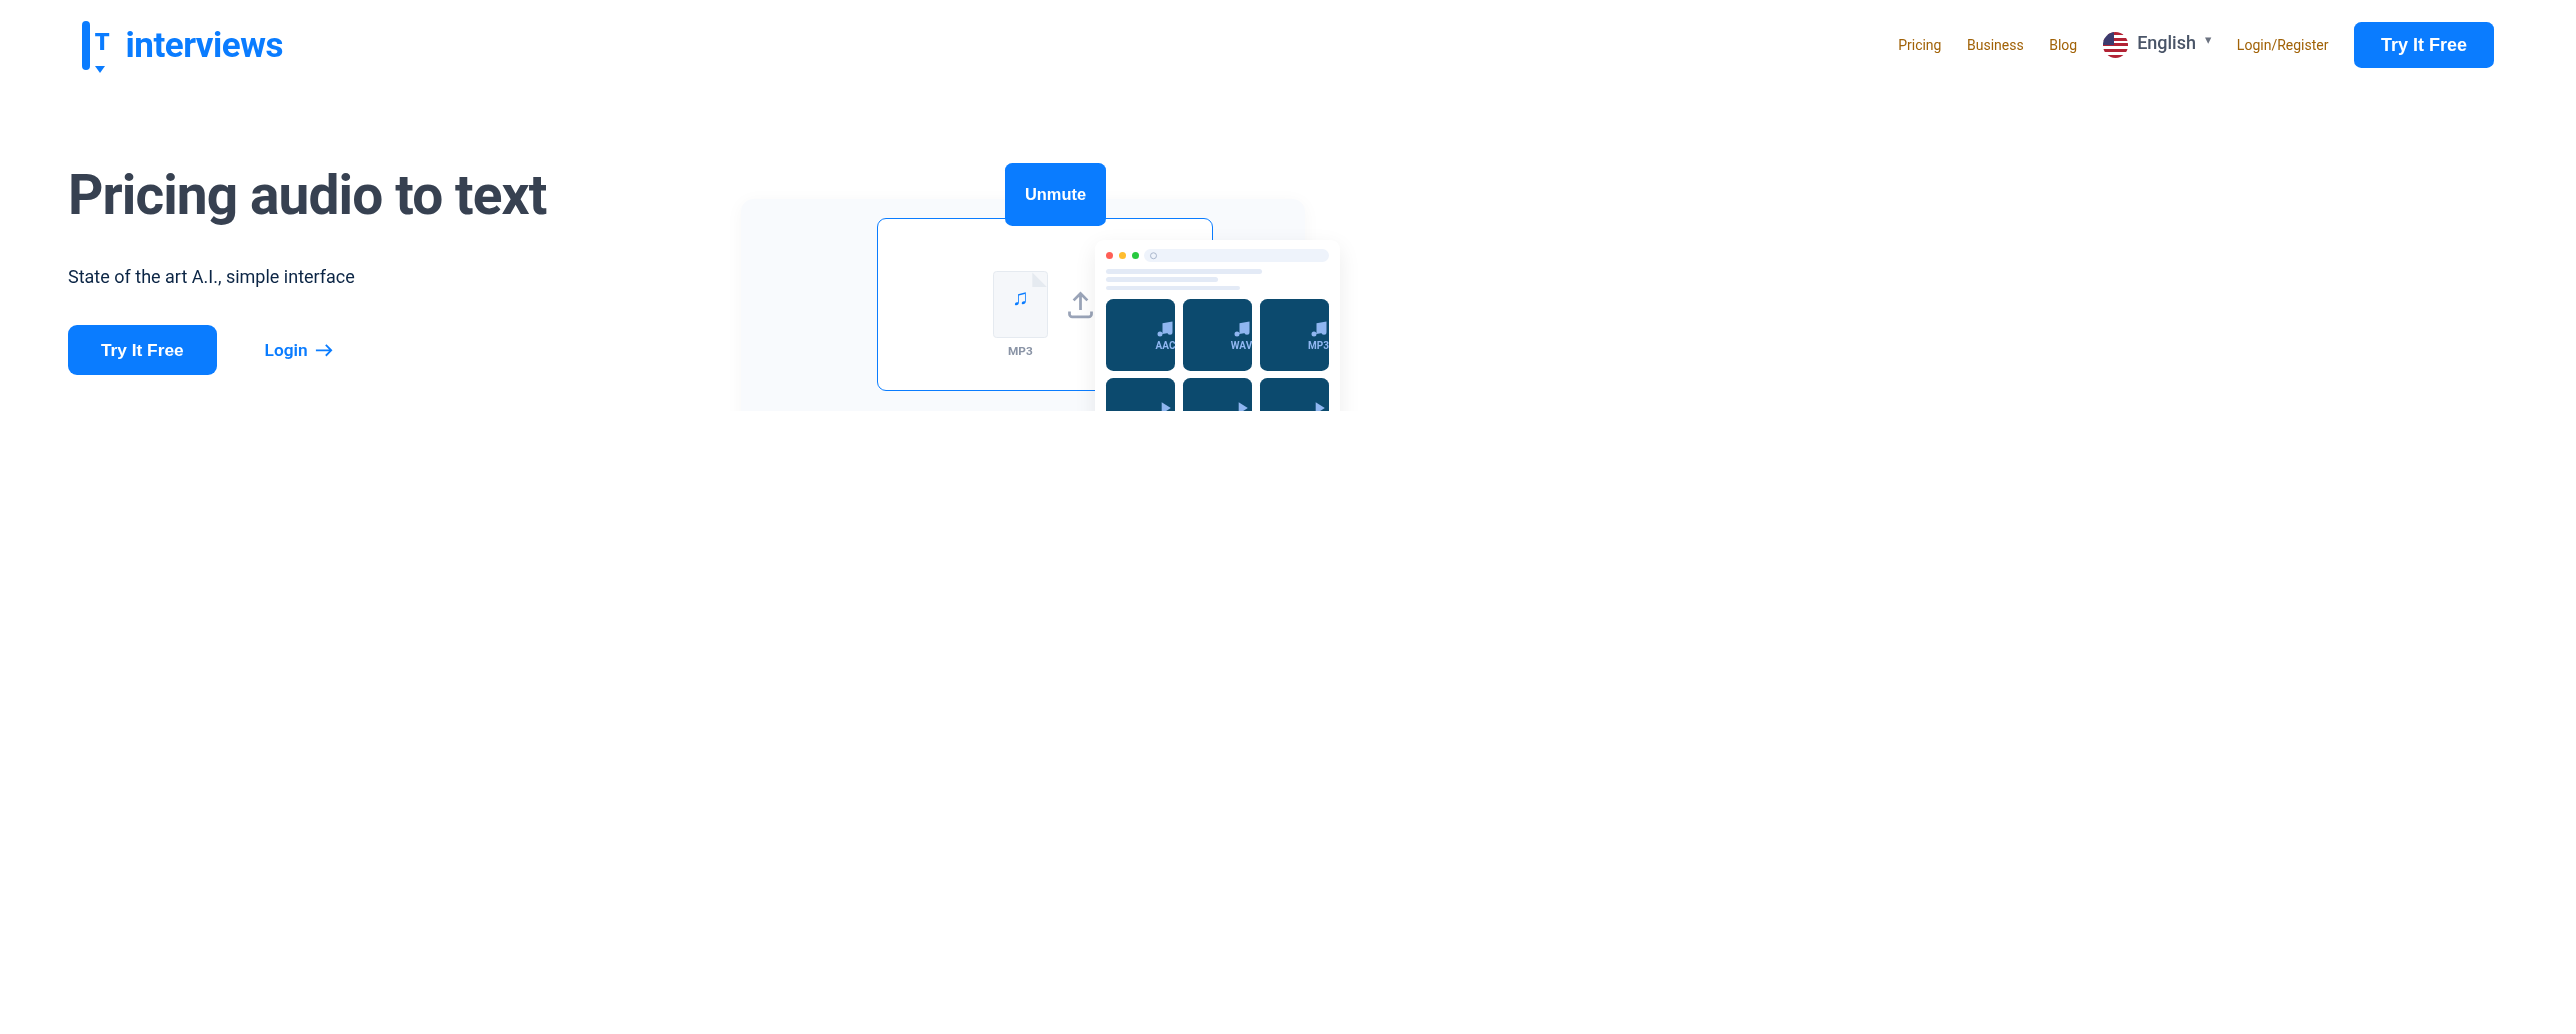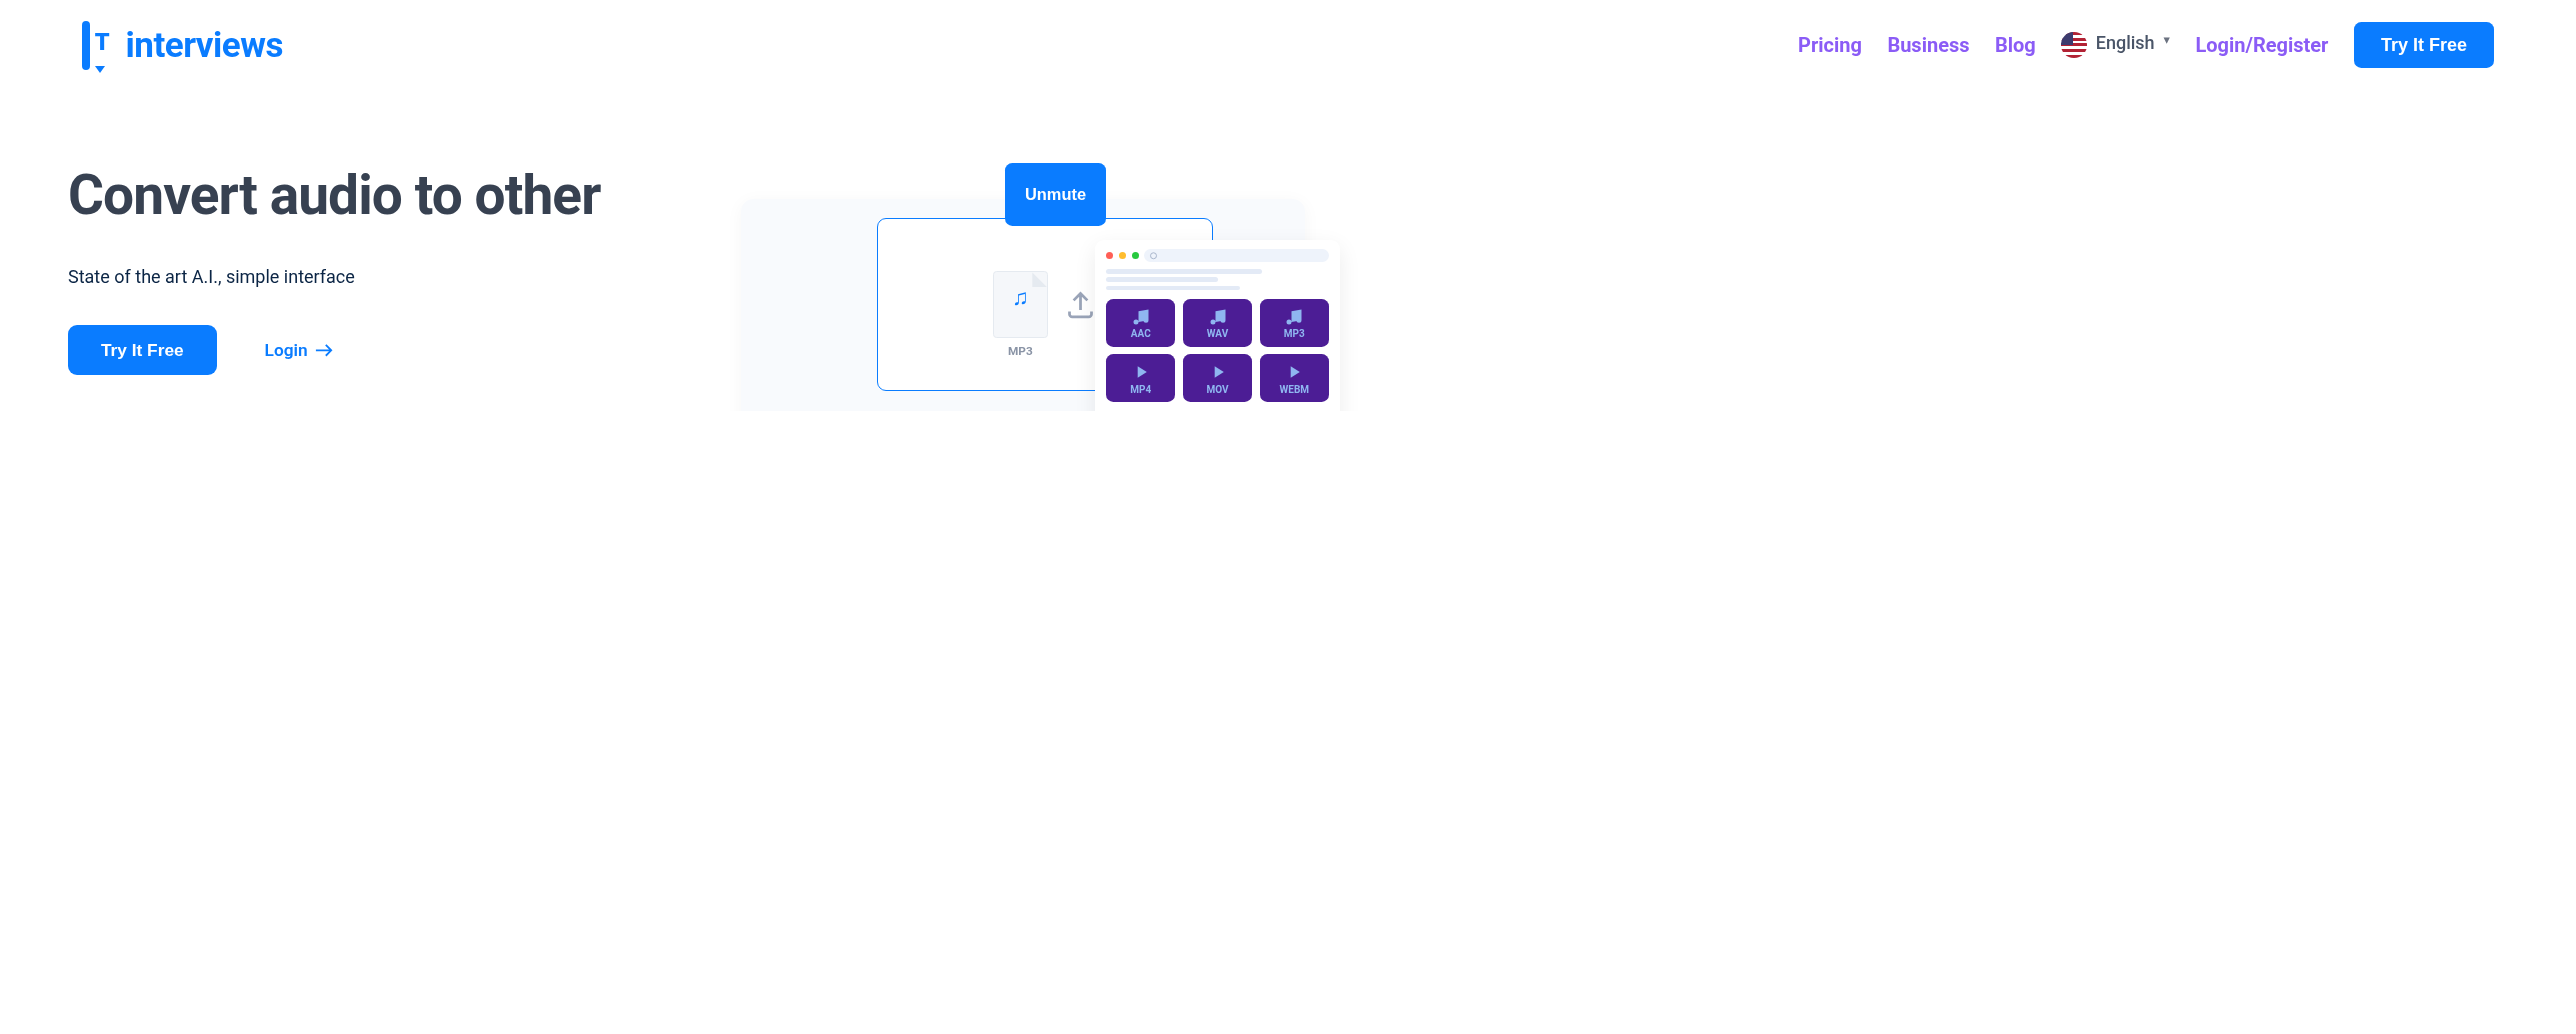--- a/index.html
+++ b/index.html
@@ -54,23 +54,23 @@
   color: #0a7cff;
   line-height: 1;
 }
 
 .nav {
   display: flex;
   align-items: center;
   gap: 25.5px;
 }
 .nav-link {
-  color: #8b5cf6;
-  font-size: 20px;
-  font-weight: 700;
+  color: #a16207;
+  font-size: 14px;
+  font-weight: 400;
   text-decoration: none;
   cursor: pointer;
 }
 .lang-selector {
   display: flex;
   align-items: flex-start;
   gap: 9px;
   cursor: pointer;
   color: #4a5568;
   font-size: 18px;
@@ -330,26 +330,26 @@
 .pf-line:nth-child(1){width:70%;}
 .pf-line:nth-child(2){width:50%;}
 .pf-line:nth-child(3){width:60%;}
 
 .format-grid {
   display:grid;
   grid-template-columns: repeat(3, 1fr);
   gap:7.3px;
 }
 .format-tile {
-  background:#4c1d95;
+  background:#0c4a6e;
   border-radius:7.3px;
-  height:48px;
+  height:72px;
   display:flex;
   flex-direction:column;
-  align-items:center;
+  align-items:flex-end;
   justify-content:center;
   gap:1.8px;
 }
 .format-icon { color:#8fb6f0; }
 .format-label {
   font-size:10px;
   font-weight:700;
   color:#8fb6f0;
 }
 </style>
@@ -377,21 +377,21 @@
     </div>
 
     <a class="nav-link">Login/Register</a>
 
     <button class="btn-primary">Try It Free</button>
   </nav>
 </header>
 
 <section class="hero">
   <div class="hero-left">
-    <h1 class="hero-title">Convert audio to other</h1>
+    <h1 class="hero-title">Pricing audio to text</h1>
     <p class="hero-sub">State of the art A.I., simple interface</p>
 
     <div class="hero-actions">
       <button class="btn-cta">Try It Free</button>
       <a class="login-link">
         <span>Login</span>
         <svg width="18" height="12.7" viewBox="0 0 20 14" fill="none" stroke="#0a7cff" stroke-width="2">
             <path d="M1 7h16M12 1l6 6-6 6"></path>
           </svg>
       </a>

